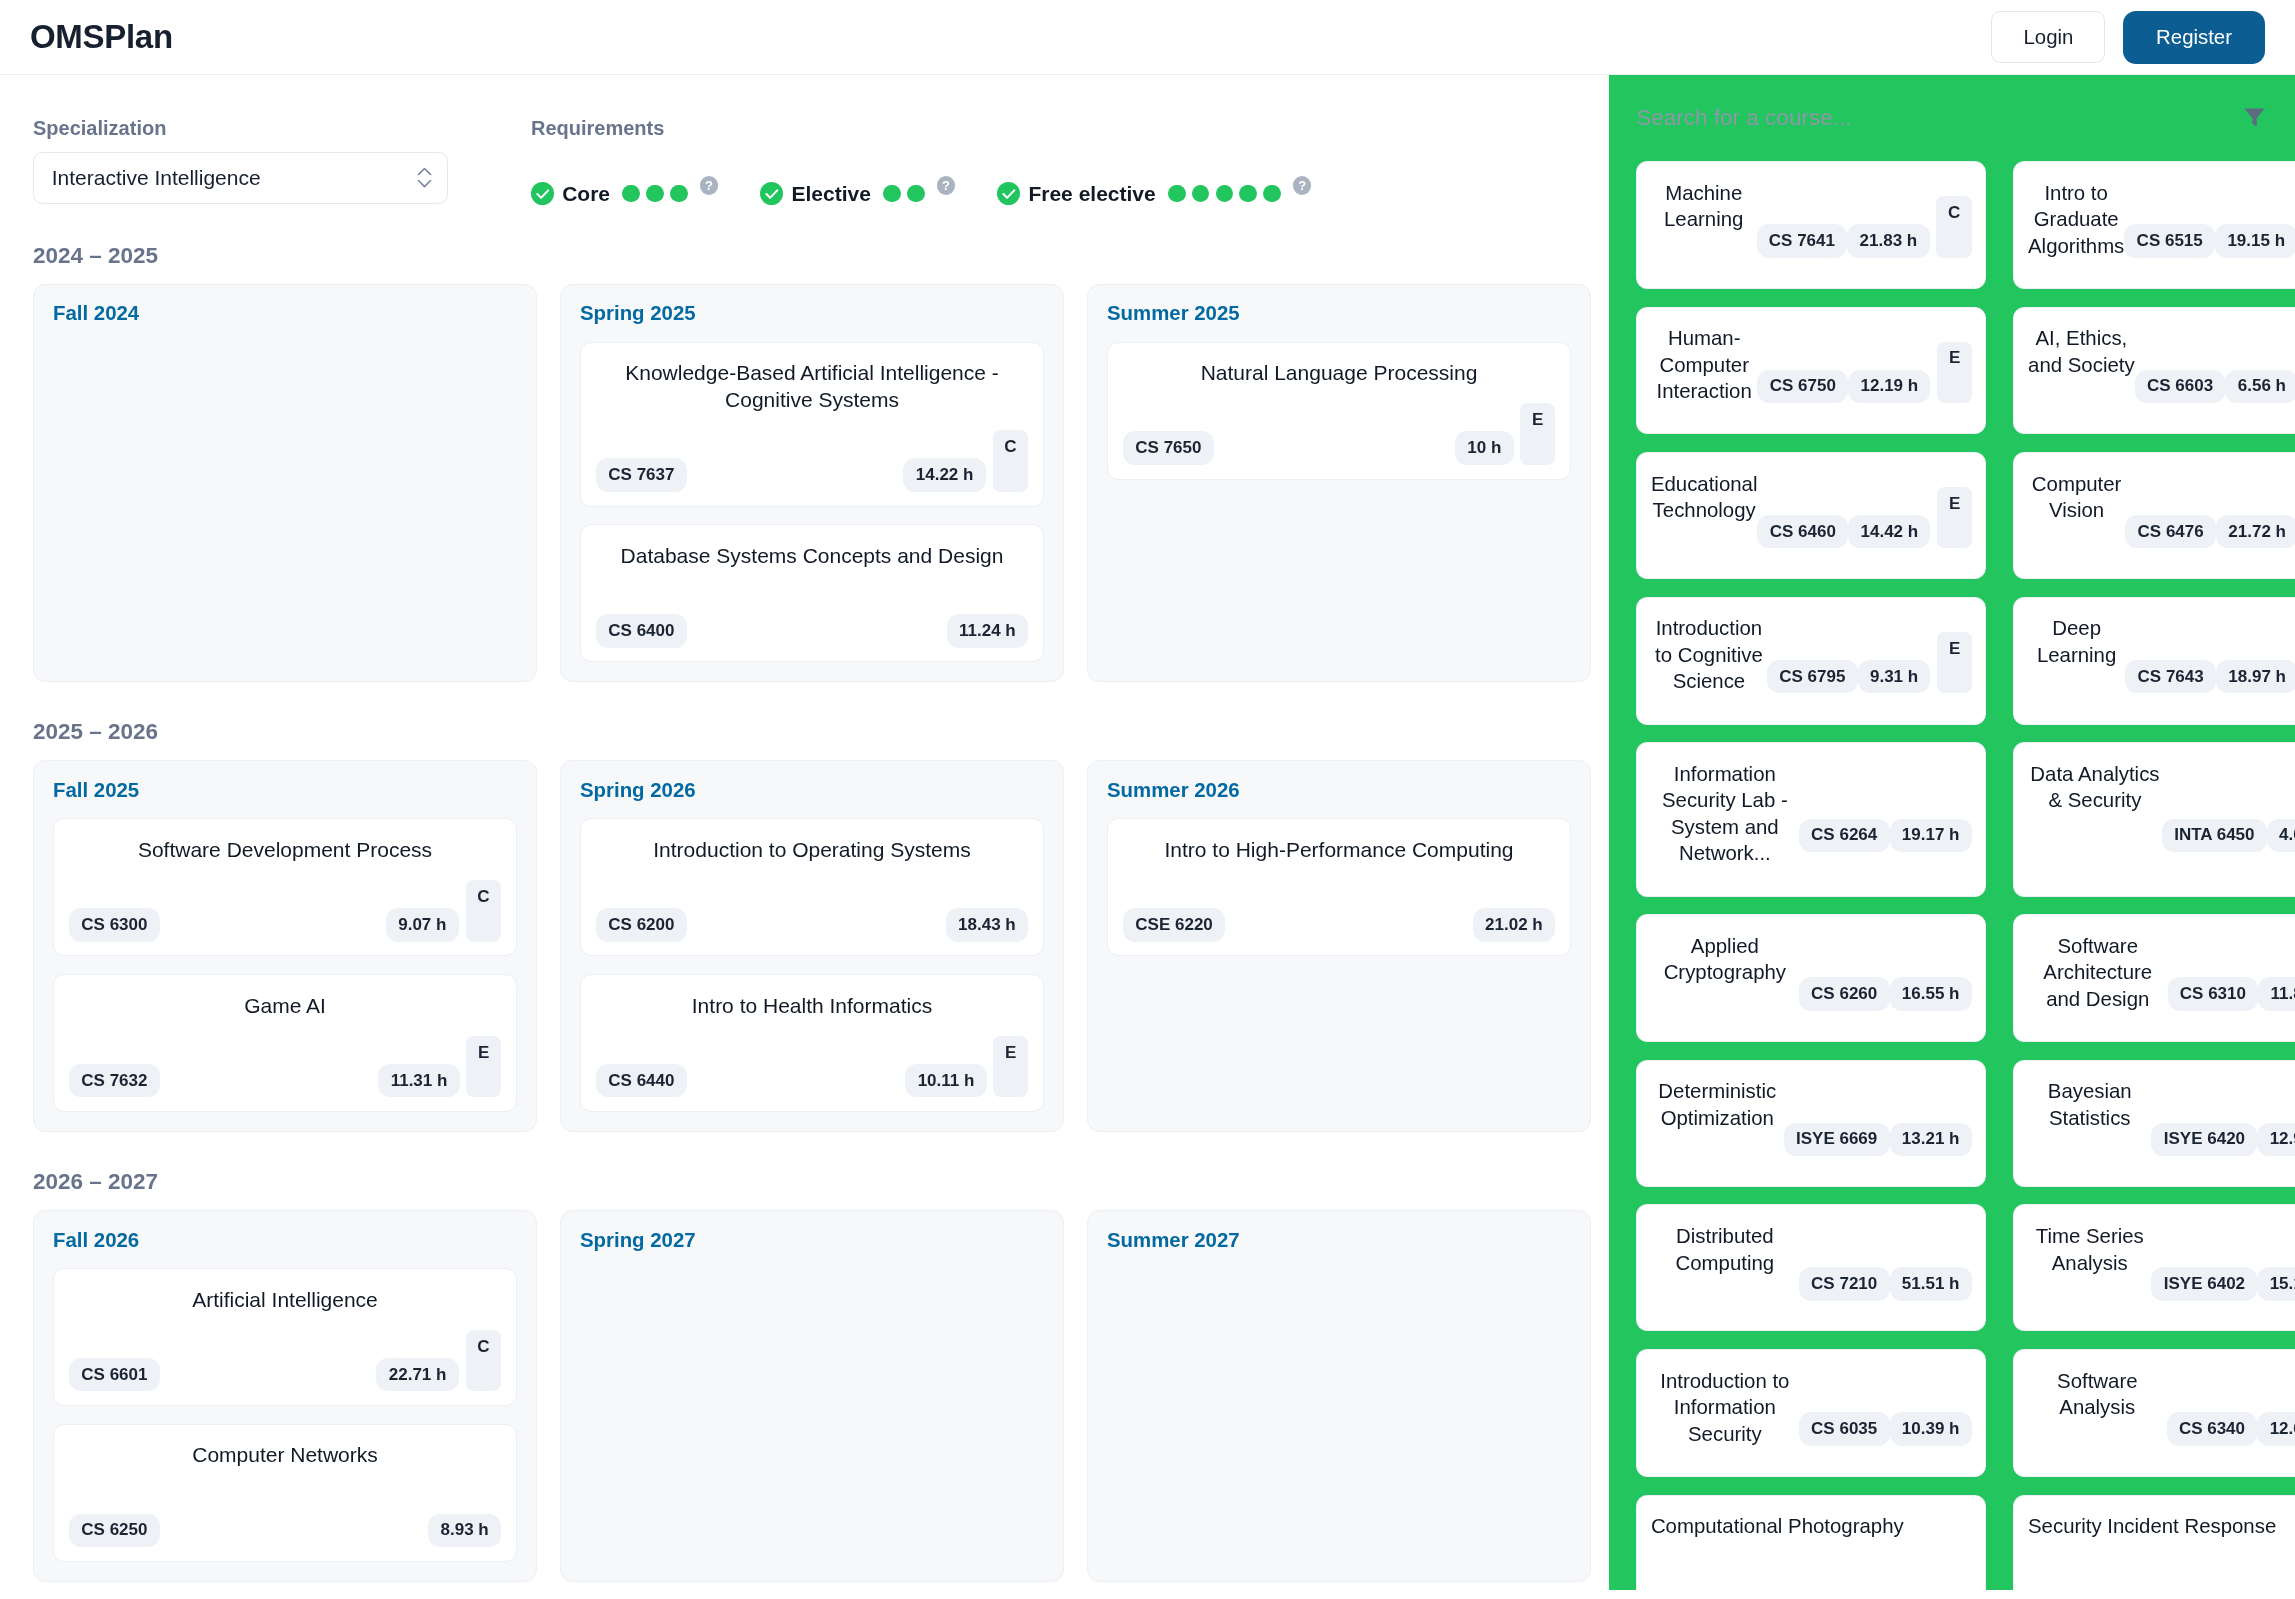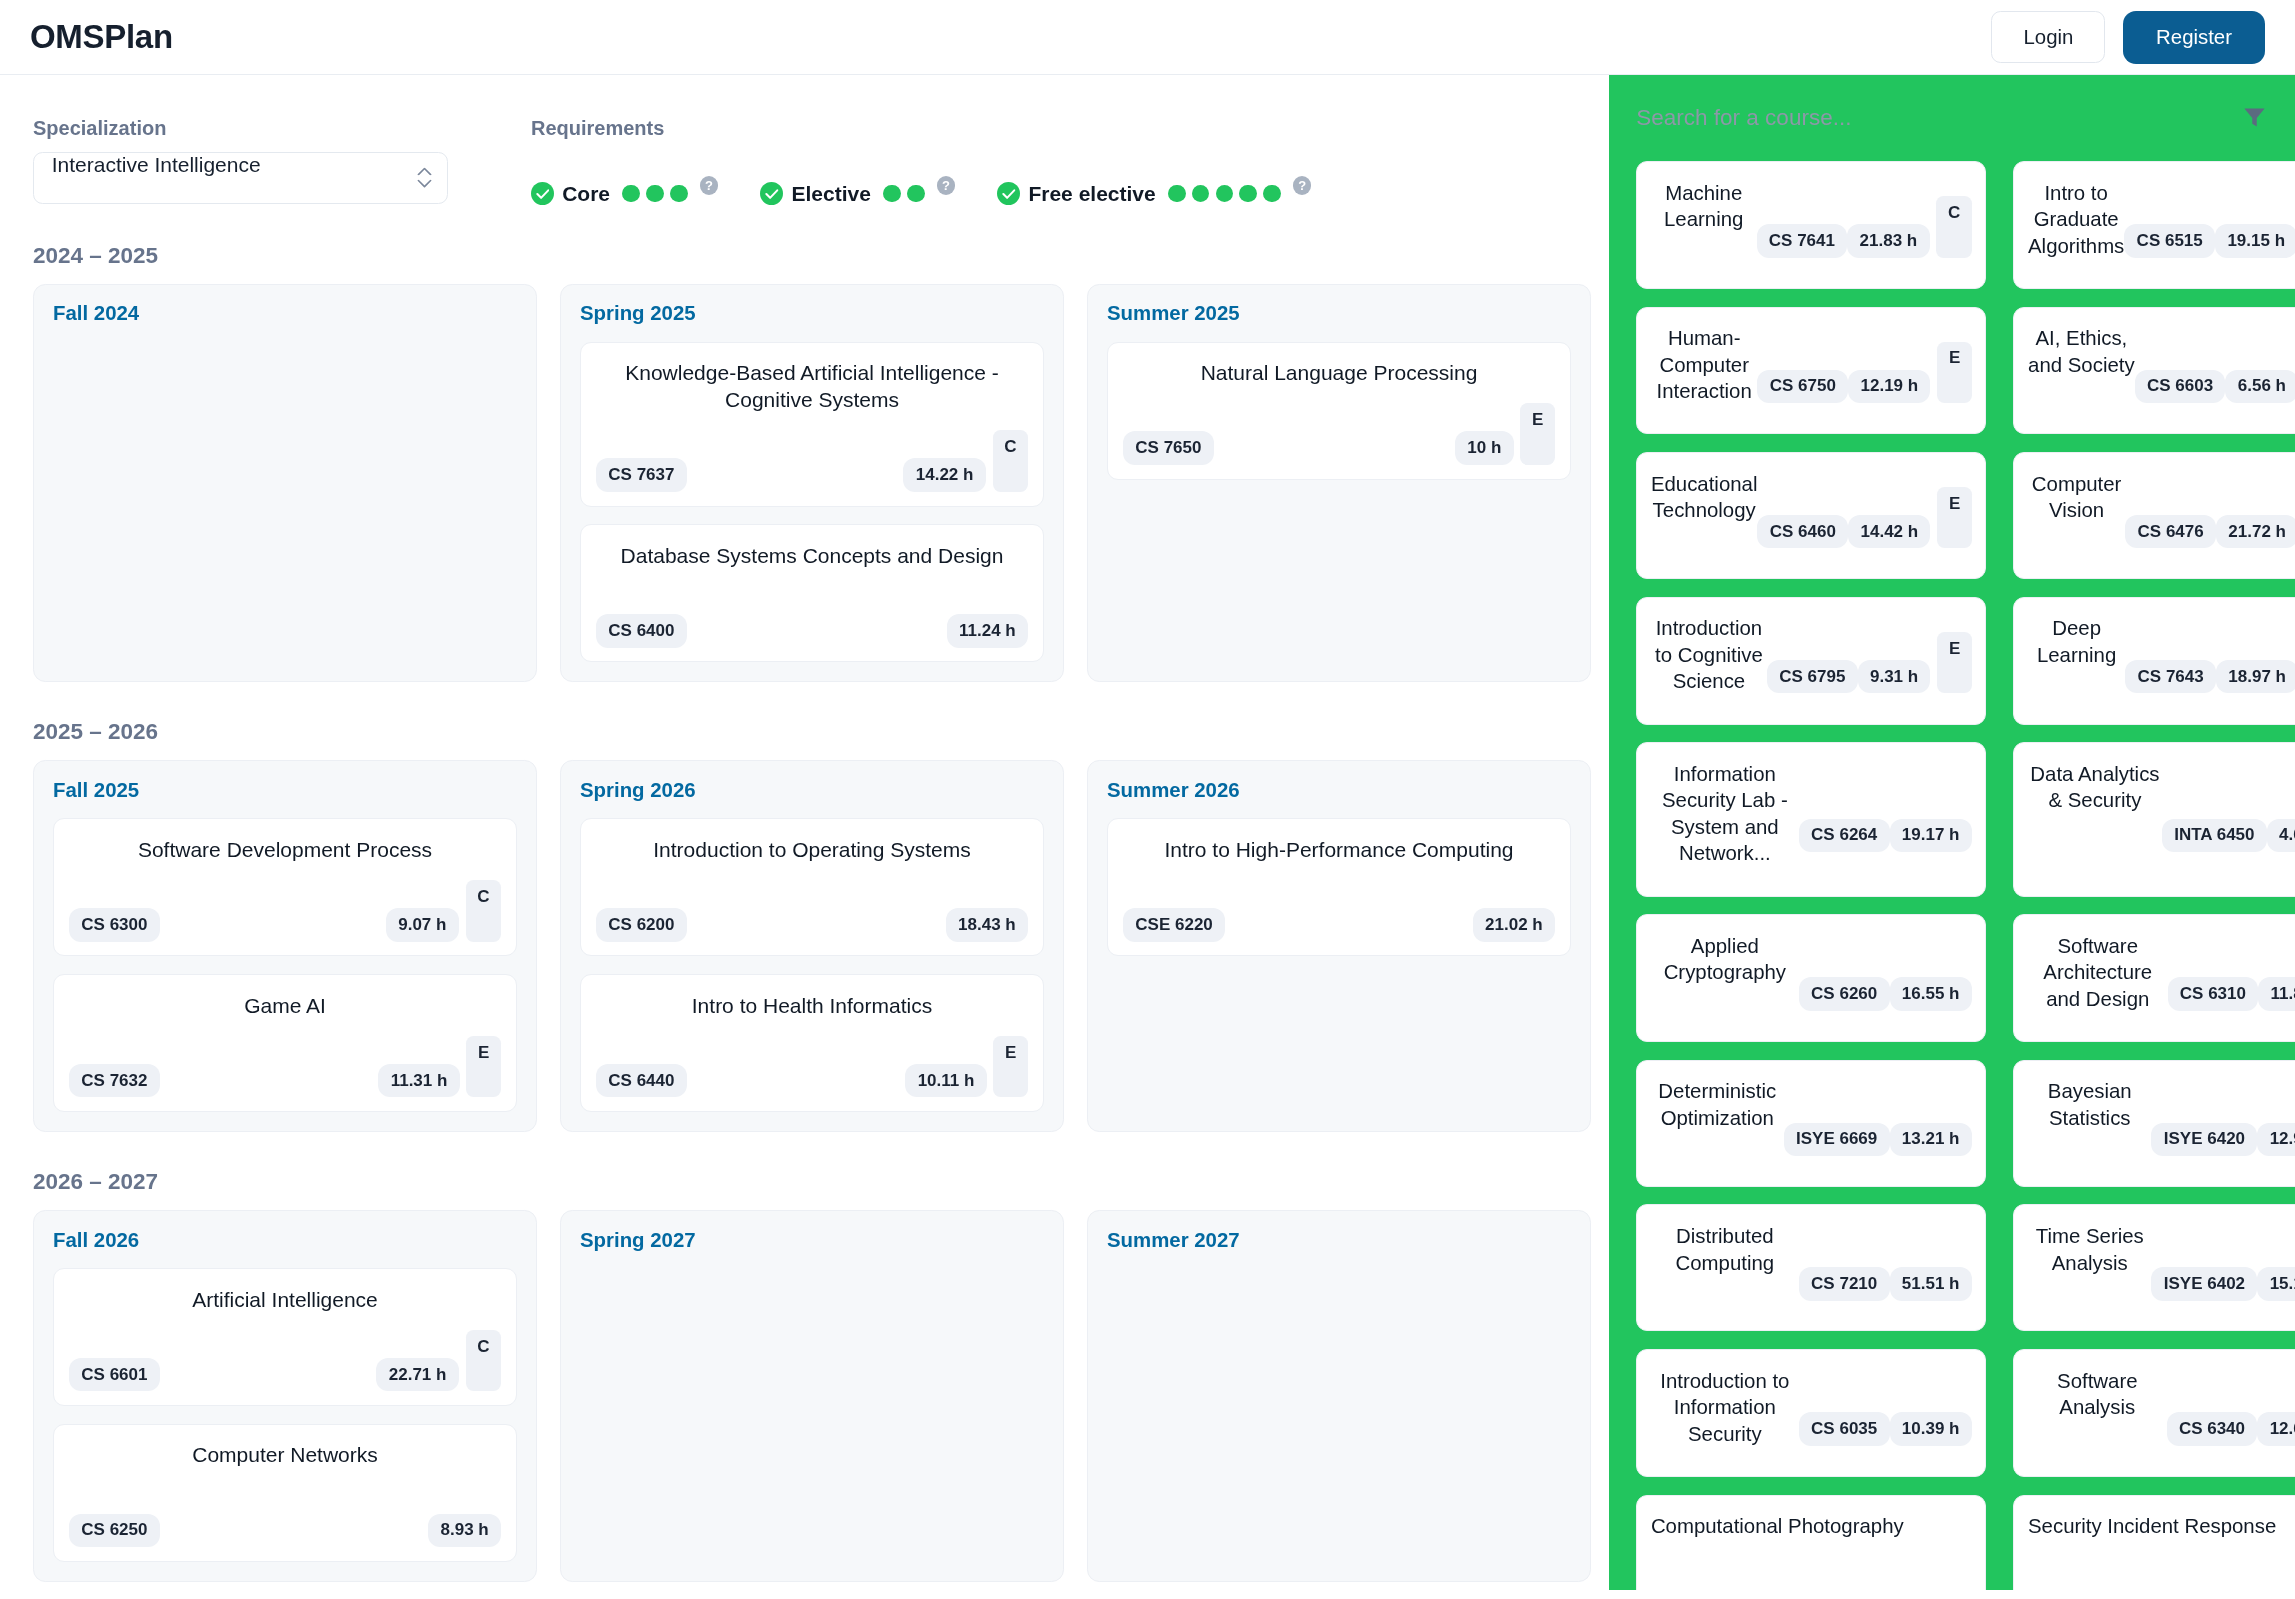--- a/index.html
+++ b/index.html
@@ -48,21 +48,21 @@
 
   
   .controls { display: flex; gap: 83px; align-items: flex-start; margin-top: 12px; }
   .ctl-label {
     font-size: 20px; color: #67748c; font-weight: 600;
     margin-bottom: 11.6px; display: block;
   }
   .select-wrap { position: relative; width: 415px; }
   .select-box {
     width: 100%; height: 52px; border: 1.4px solid #e4e9ef; border-radius: 9.5px;
-    background: #fff; display: flex; padding: 0 17.7px;
+    background: #fff; display: flex; align-items: center; padding: 0 17.7px;
     font-size: 21px; color: #16202e; cursor: pointer;
   }
   .select-chevrons {
     position: absolute; right: 16.3px; top: 50%; transform: translateY(-50%);
     display: flex; flex-direction: column; gap: 4.1px; line-height: 0;
   }
 
   .req-groups { display: flex; gap: 42px; align-items: center; padding-top: 30px; justify-content: flex-end; }
   .req-item { display: flex; align-items: center; gap: 8.2px; }
   .check {

